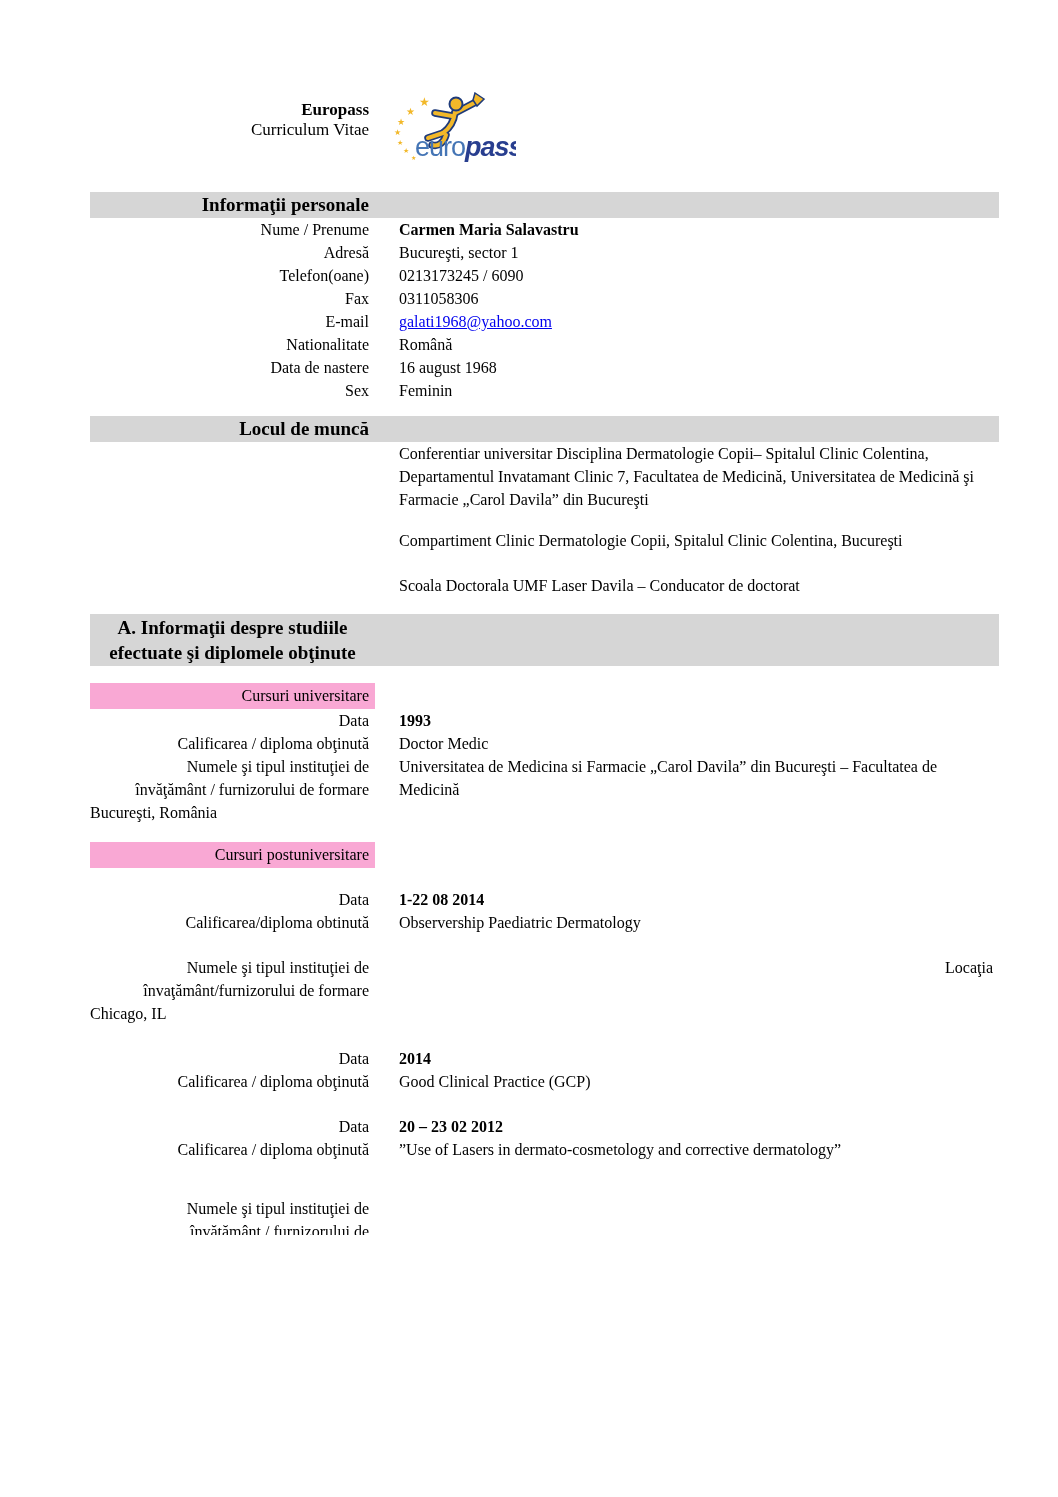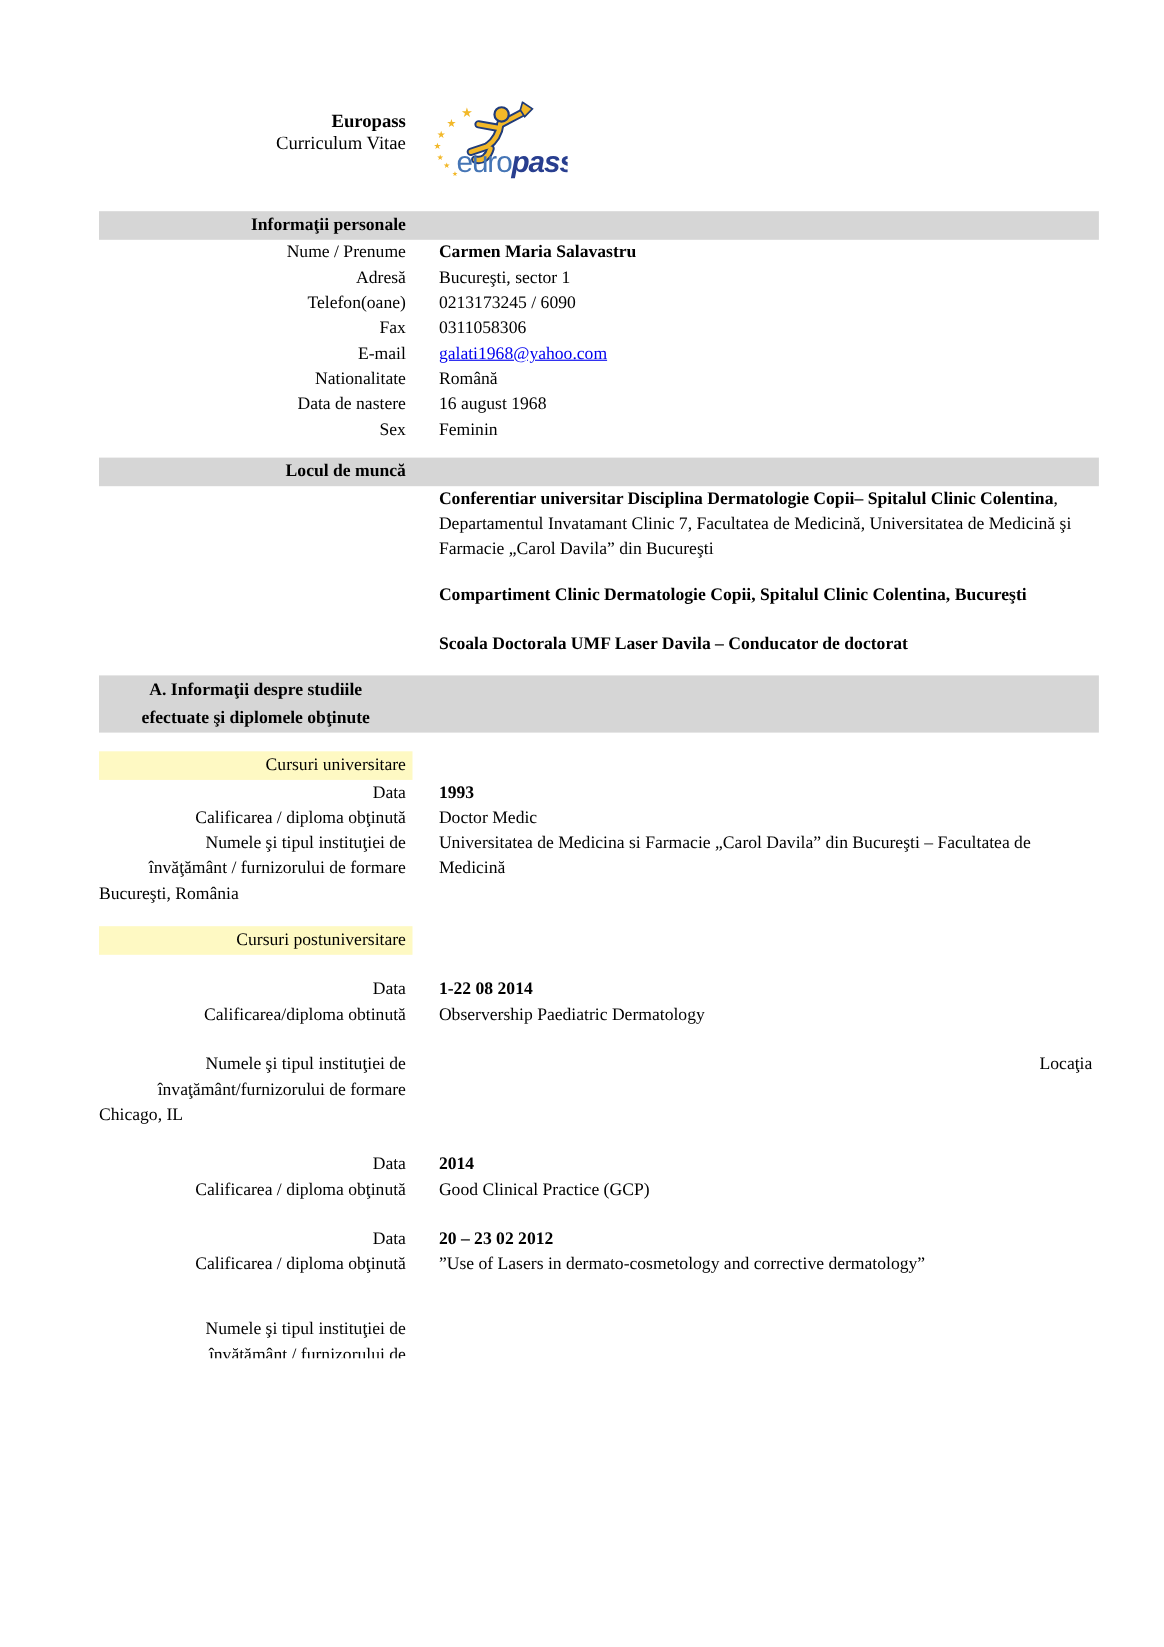--- a/index.html
+++ b/index.html
@@ -19,49 +19,49 @@
 
   .cell-label {
     text-align: right;
     padding: 0 6px 0 35px;
     box-sizing: border-box;
     line-height: 23px;
   }
   .cell-value { line-height: 23px; }
   .v-bold { font-weight: bold; }
 
-  .bar { background: #d6d6d6; font-weight: bold; font-size: 16px; }
+  .bar { background: #d6d6d6; font-weight: bold; font-size: 19px; }
   .bar-full { grid-column: 1 / 3; }
   .bar-text {
     display: block; width: 285px; box-sizing: border-box;
     text-align: right; padding-right: 6px; line-height: 26px;
   }
   .bar-label {
-    grid-column: 1 / 2; background: #fef9c3;
+    grid-column: 1 / 2; background: #f9a8d4;
     text-align: right; padding-right: 6px; box-sizing: border-box;
     line-height: 26px;
   }
   .bar-2line .bar-text { line-height: 25px; padding: 1px 0; text-align: center; }
   .gap18 { grid-column: 1 / 3; height: 18px; }
   .gap20 { grid-column: 1 / 3; height: 20px; }
   .gap22 { grid-column: 1 / 3; height: 22px; }
   .gap36 { grid-column: 1 / 3; height: 36px; }
 
   .masthead { margin-top: 100px; }
   .ep-title { font-size: 17px; font-weight: bold; line-height: 20px; }
   .ep-subtitle { font-size: 17px; line-height: 20px; }
   .logo { margin: -8px 0 0 -10px; width: 127px; height: 72px; }
 
   #sec-personal { margin-top: 28px; }
   #sec-workplace { margin-top: 14px; }
   #sec-studies { margin-top: 17px; }
   #sec-university { margin-top: 17px; }
   #sec-postuniversity { margin-top: 18px; }
 
-  .para .b { font-weight: bold; }
+  .para .b { font-weight: normal; }
   .email-link { color: #0000ee; }
 
   .footer {
     margin-top: 20px;
     width: 277px;
     box-sizing: border-box;
     padding: 3px 10px 5px 0;
     border-right: 1px solid #555555;
     text-align: center;
     font-family: "Liberation Sans", "DejaVu Sans", sans-serif;

